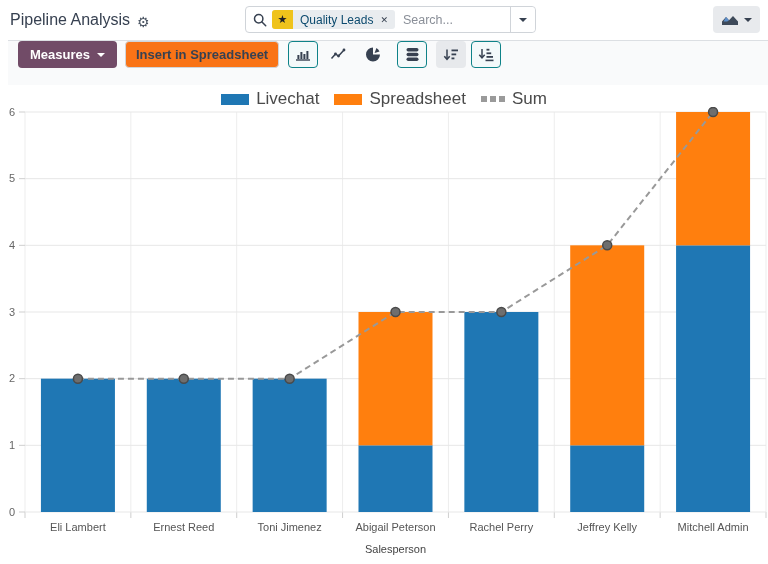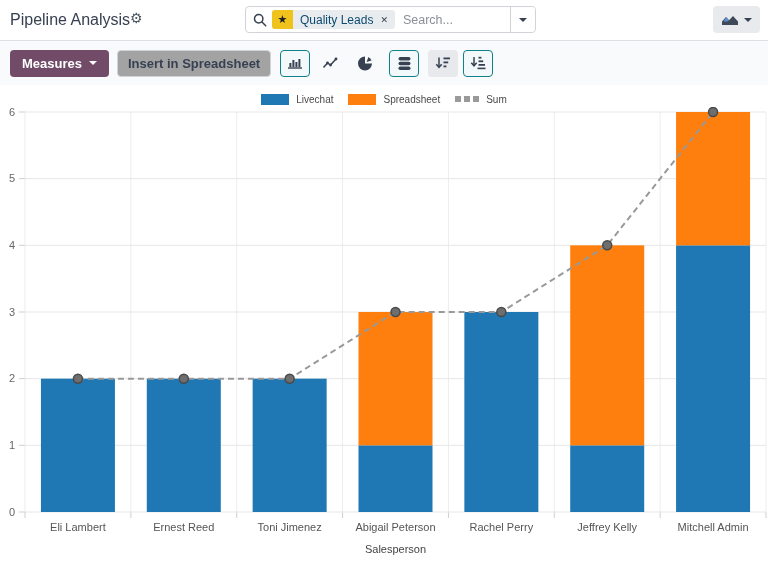--- a/index.html
+++ b/index.html
@@ -13,21 +13,21 @@
 
   
   .topbar {
     height: 40px;
     display: flex;
     align-items: center;
     padding: 0 8px 0 10px;
     background: #ffffff;
     position: relative;
   }
-  .title-wrap { display: flex; align-items: flex-start; }
+  .title-wrap { display: flex; align-items: flex-end; gap: 7px; }
   .page-title { font-size: 16px; color: #374151; }
   .gear-btn {
     background: none; border: none; cursor: pointer;
     font-size: 14px; color: #4b5563; line-height: 1;
   }
 
   .searchbox {
     position: absolute; left: 245px; top: 6px;
     width: 291px; height: 27px;
     border: 1px solid #d0d4d9; border-radius: 4px;
@@ -78,35 +78,36 @@
     background: #e8eaed; border: none; border-radius: 4px;
     display: flex; align-items: center; gap: 5px;
     cursor: pointer; color: #374151;
   }
 
   
   .control-panel {
     height: 45px;
     background: #f9fafb;
     border-top: 1px solid #dcdfe3;
-    display: flex; align-items: center;
+    display: flex; 
     padding: 0 10px;
+    margin-left: 8px;
   }
   .btn {
     height: 27px; border-radius: 4px;
     font-family: "Liberation Sans", sans-serif;
     font-size: 13px; cursor: pointer;
     display: inline-flex; align-items: center; gap: 7px;
   }
   .btn-measures {
     background: #714B67; color: #fff; border: none;
     padding: 0 12px; font-weight: 600;
   }
   .btn-insert {
-    background: #a3a3a3; color: #374151;
+    background: #f97316; color: #374151;
     border: 1px solid #d0d4d9;
     padding: 0 10px; font-weight: 600;
     margin-left: 8px;
   }
   .icon-btn {
     width: 30px; height: 27px; border-radius: 4px;
     border: 1px solid transparent; background: transparent;
     display: inline-flex; align-items: center; justify-content: center;
     cursor: pointer; color: #374151; padding: 0;
   }
@@ -119,21 +120,21 @@
   .legend {
     height: 16px; display: flex; justify-content: center;
     align-items: center; gap: 15px;
   }
   .legend-item { display: flex; align-items: center; gap: 7px; cursor: pointer; }
   .legend-swatch { width: 28px; height: 11px; }
   .legend-swatch.dashed {
     height: 4px; background: transparent;
     border: 3px dashed #9a9a9a; width: 24px;
   }
-  .legend-label { font-size: 10px; color: #4a4a4a; }
+  .legend-label { font-size: 17px; color: #4a4a4a; }
   svg.chart { display: block; }
 </style>
 </head>
 <body>
 
 <header class="topbar">
   <div class="title-wrap">
     <span class="page-title">Pipeline Analysis</span>
     <button class="gear-btn">⚙</button>
   </div>

